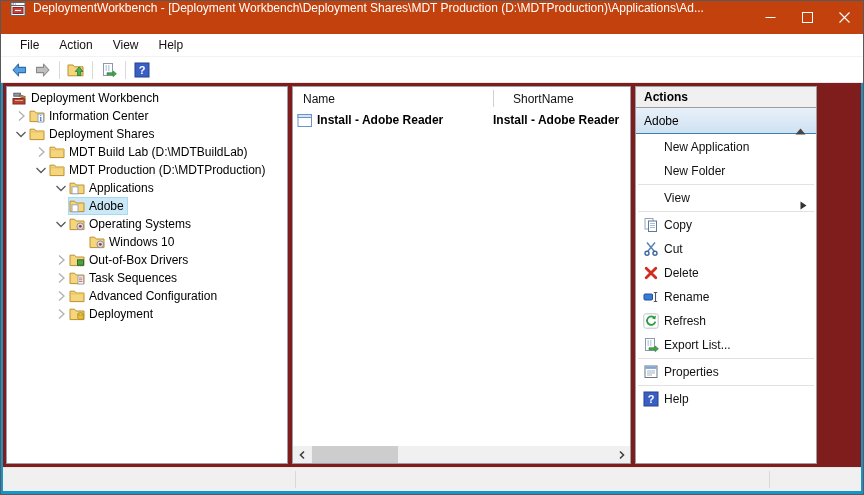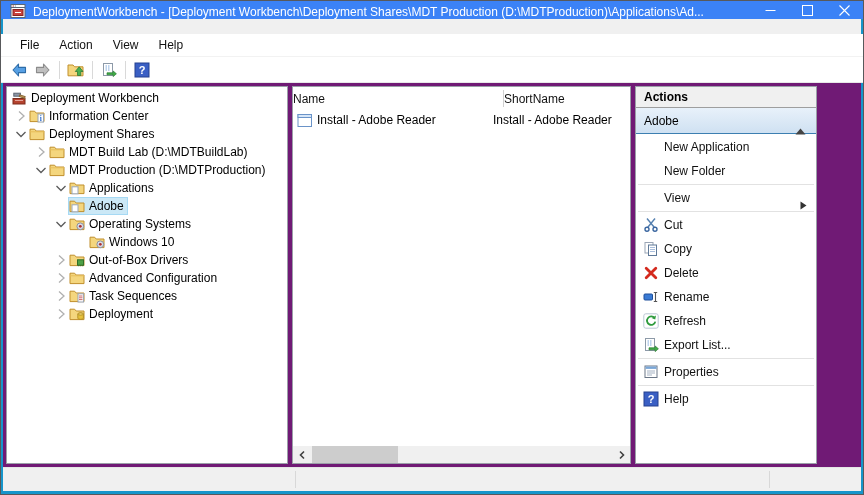--- a/index.html
+++ b/index.html
@@ -11,22 +11,22 @@
     border:1px solid #58595b;
     background:#f0f0f0;
   }
   .frame {
     position:absolute; inset:0;
     border-left:2px solid #1695cb; border-right:2px solid #1695cb; border-bottom:3px solid #1695cb;
   }
 
   
   .titlebar {
-    position:absolute; left:0; top:0; right:0; height:18px;
-    background:#3b82f6; color:#fff; display:flex; align-items:flex-end;
+    position:absolute; left:0; top:0; right:0; height:33px;
+    background:#c2410c; color:#fff; display:flex; align-items:flex-start;
   }
   .app-icon { width:16px; height:16px; margin:0 7px 0 9px; flex:0 0 auto; }
   .title-text {
     flex:1 1 auto; font-size:12px; color:#fff; white-space:nowrap; overflow:hidden;
   }
   .win-controls { display:flex; height:100%; flex:0 0 auto; }
   .win-btn { width:37px; height:100%; display:flex; align-items:center; justify-content:center; cursor:pointer; }
 
   
   .menubar {
@@ -39,21 +39,21 @@
   
   .toolbar {
     position:absolute; left:0; top:56px; right:0; height:26px;
     background:#fff; display:flex; align-items:center; padding-left:6px;
     border-bottom:1px solid #e8e8e8;
   }
   .tb-btn { width:24px; height:22px; display:flex; align-items:center; justify-content:center; cursor:pointer; }
   .tb-sep { width:1px; height:18px; background:#d9d9d9; margin:0 4px; }
 
   
-  .content { position:absolute; left:2px; right:2px; top:82px; bottom:3px; background:#701a75; }
+  .content { position:absolute; left:2px; right:2px; top:82px; bottom:3px; background:#7f1d1d; }
 
   .pane {
     position:absolute; top:3px; height:378px; background:#fff;
     border:1px solid #9ba0a8;
   }
   .tree-pane { left:3px; width:282px; overflow:hidden; }
   .list-pane { left:289px; width:339px; }
   .acts-pane { left:632px; width:182px; }
 
   
@@ -61,23 +61,23 @@
   .tspacer { flex:0 0 auto; height:1px; }
   .chev { flex:0 0 16px; width:16px; height:16px; display:flex; align-items:center; justify-content:center; }
   .ticon { flex:0 0 17px; width:17px; height:14px; }
   .tlabel { padding:1px 3px; color:#000; }
   .selwrap { display:flex; align-items:center; background:#cbe8f6; outline:1px solid #a6d9f4; }
   .tree-inner { padding-top:2px; }
 
   
   .list-header { display:flex; height:24px; border-bottom:1px solid #fff; }
   .hcell { line-height:24px; color:#111; position:relative; }
-  .hcell.c1 { width:194px; }
-  .hcell.c2 { flex:1; padding-left:0; border-left:1px solid #d0d0d0; margin:3px 16px; line-height:18px; }
-  .list-row { display:flex; height:18px; align-items:center; cursor:pointer; }
+  .hcell.c1 { width:194px; padding-left:10px; }
+  .hcell.c2 { flex:1; padding-left:19px; border-left:1px solid #d0d0d0; margin:3px 6px; line-height:18px; }
+  .list-row { display:flex; height:18px; align-items:center; cursor:pointer;font-weight:bold; }
   .lcell.c1 { width:194px; display:flex; align-items:center; padding-left:4px; }
   .lcell.c2 { flex:1; padding-left:6px; }
   .row-icon { width:16px; height:15px; margin-right:4px; flex:0 0 auto; }
 
   .hscroll {
     position:absolute; left:0; right:0; bottom:0; height:17px; background:#f0f0f0;
     display:flex; align-items:center;
   }
   .hs-arrow { width:17px; height:17px; display:flex; align-items:center; justify-content:center; color:#404040; font-size:13px; cursor:pointer; }
   .hs-track { flex:1; position:relative; height:17px; cursor:pointer; }
@@ -349,41 +349,41 @@
         <div class="trow">
           <span class="tspacer" style="width:46px"></span>
           <span class="chev">
             <svg width="16" height="16" viewBox="0 0 16 16">
                 <path d="M6 3.5 L11 8 L6 12.5" fill="none" stroke="#b0b0b0" stroke-width="1.3"></path>
               </svg>
           </span>
           <span class="ticon">
             <svg width="16" height="14" viewBox="0 0 16 14">
               <path d="M1 2.2 h4.6 l1.6 1.8 H15 v8.6 H1 z" fill="#f4d67e" stroke="#c08f2c"></path>
-              <path d="M1 4.8 H15" stroke="#e7be5a"></path>
-            </svg>
-          </span>
-          <span class="tlabel">Advanced Configuration</span>
-        </div>
-
-        <div class="trow">
-          <span class="tspacer" style="width:46px"></span>
-          <span class="chev">
-            <svg width="16" height="16" viewBox="0 0 16 16">
-                <path d="M6 3.5 L11 8 L6 12.5" fill="none" stroke="#b0b0b0" stroke-width="1.3"></path>
-              </svg>
-          </span>
-          <span class="ticon">
-            <svg width="16" height="14" viewBox="0 0 16 14">
-              <path d="M1 2.2 h4.6 l1.6 1.8 H15 v8.6 H1 z" fill="#f4d67e" stroke="#c08f2c"></path>
               <rect x="9" y="4.8" width="5.6" height="8.2" fill="#fff" stroke="#97a2b2"></rect>
               <path d="M10 7 h3.5 M10 8.8 h3.5 M10 10.6 h3.5" stroke="#c04040" stroke-width="0.8"></path>
             </svg>
           </span>
           <span class="tlabel">Task Sequences</span>
+        </div>
+
+        <div class="trow">
+          <span class="tspacer" style="width:46px"></span>
+          <span class="chev">
+            <svg width="16" height="16" viewBox="0 0 16 16">
+                <path d="M6 3.5 L11 8 L6 12.5" fill="none" stroke="#b0b0b0" stroke-width="1.3"></path>
+              </svg>
+          </span>
+          <span class="ticon">
+            <svg width="16" height="14" viewBox="0 0 16 14">
+              <path d="M1 2.2 h4.6 l1.6 1.8 H15 v8.6 H1 z" fill="#f4d67e" stroke="#c08f2c"></path>
+              <path d="M1 4.8 H15" stroke="#e7be5a"></path>
+            </svg>
+          </span>
+          <span class="tlabel">Advanced Configuration</span>
         </div>
 
         <div class="trow">
           <span class="tspacer" style="width:46px"></span>
           <span class="chev">
             <svg width="16" height="16" viewBox="0 0 16 16">
                 <path d="M6 3.5 L11 8 L6 12.5" fill="none" stroke="#b0b0b0" stroke-width="1.3"></path>
               </svg>
           </span>
           <span class="ticon">
@@ -460,38 +460,38 @@
             <svg width="7" height="9" viewBox="0 0 7 9">
                 <path d="M0.5 0.5 L6.5 4.5 L0.5 8.5 Z" fill="#333"></path>
               </svg>
           </span>
         </div>
         <div class="acts-sep"></div>
 
         <div class="acts-item">
           <span class="aicon">
             <svg width="16" height="16" viewBox="0 0 16 16">
+              <rect x="2" y="1.5" width="8" height="10.5" fill="#fff" stroke="#9aa5b5"></rect>
+              <rect x="5.5" y="4" width="8" height="10.5" fill="#fff" stroke="#5f7998"></rect>
+              <path d="M7 6.5 h5 M7 8.5 h5 M7 10.5 h5" stroke="#9fb7d8" stroke-width="0.9"></path>
+            </svg>
+          </span>
+          <span>Copy</span>
+        </div>
+
+        <div class="acts-item">
+          <span class="aicon">
+            <svg width="16" height="16" viewBox="0 0 16 16">
               <path d="M4 1.5 L11.2 10.3" stroke="#5580b0" stroke-width="1.4"></path>
               <path d="M12 1.5 L4.8 10.3" stroke="#5580b0" stroke-width="1.4"></path>
               <circle cx="4" cy="12.2" r="2" fill="none" stroke="#3a66a0" stroke-width="1.4"></circle>
               <circle cx="12" cy="12.2" r="2" fill="none" stroke="#3a66a0" stroke-width="1.4"></circle>
             </svg>
           </span>
           <span>Cut</span>
-        </div>
-
-        <div class="acts-item">
-          <span class="aicon">
-            <svg width="16" height="16" viewBox="0 0 16 16">
-              <rect x="2" y="1.5" width="8" height="10.5" fill="#fff" stroke="#9aa5b5"></rect>
-              <rect x="5.5" y="4" width="8" height="10.5" fill="#fff" stroke="#5f7998"></rect>
-              <path d="M7 6.5 h5 M7 8.5 h5 M7 10.5 h5" stroke="#9fb7d8" stroke-width="0.9"></path>
-            </svg>
-          </span>
-          <span>Copy</span>
         </div>
 
         <div class="acts-item">
           <span class="aicon">
             <svg width="16" height="16" viewBox="0 0 16 16">
               <path d="M3.2 3.2 L12.8 12.8 M12.8 3.2 L3.2 12.8" stroke="#d42a1e" stroke-width="2.8" stroke-linecap="round"></path>
             </svg>
           </span>
           <span>Delete</span>
         </div>

